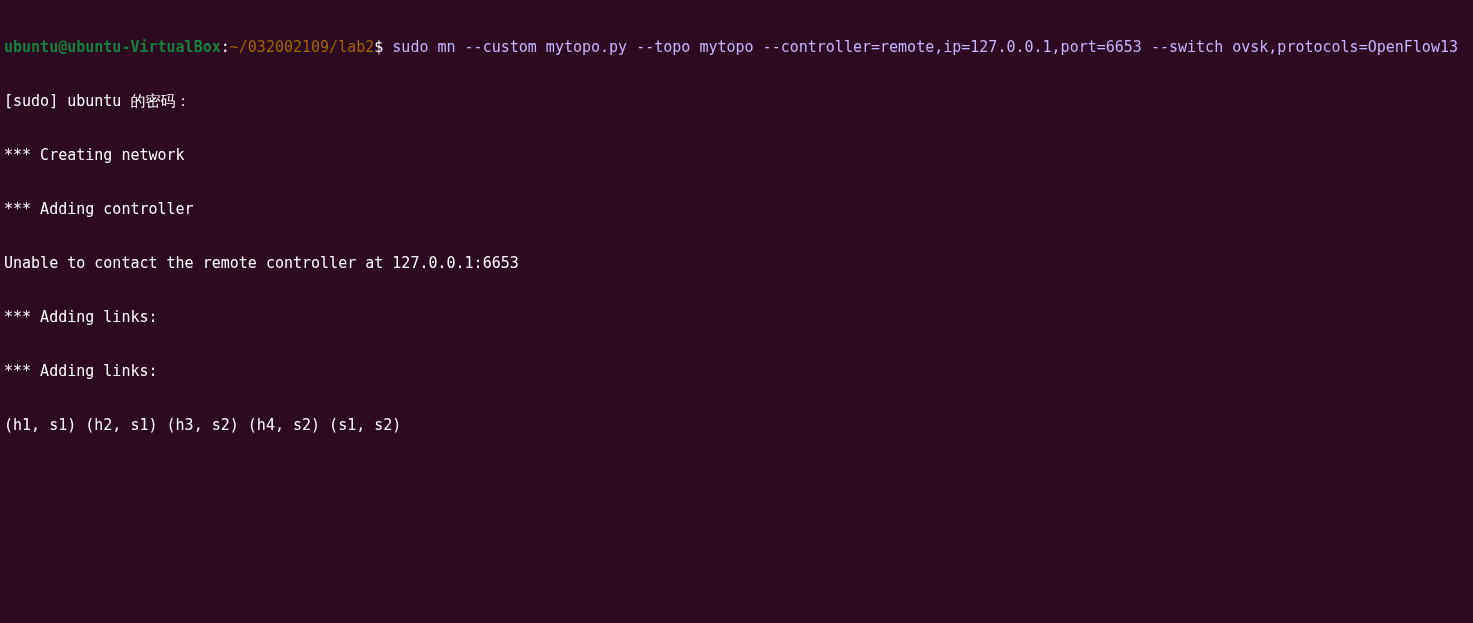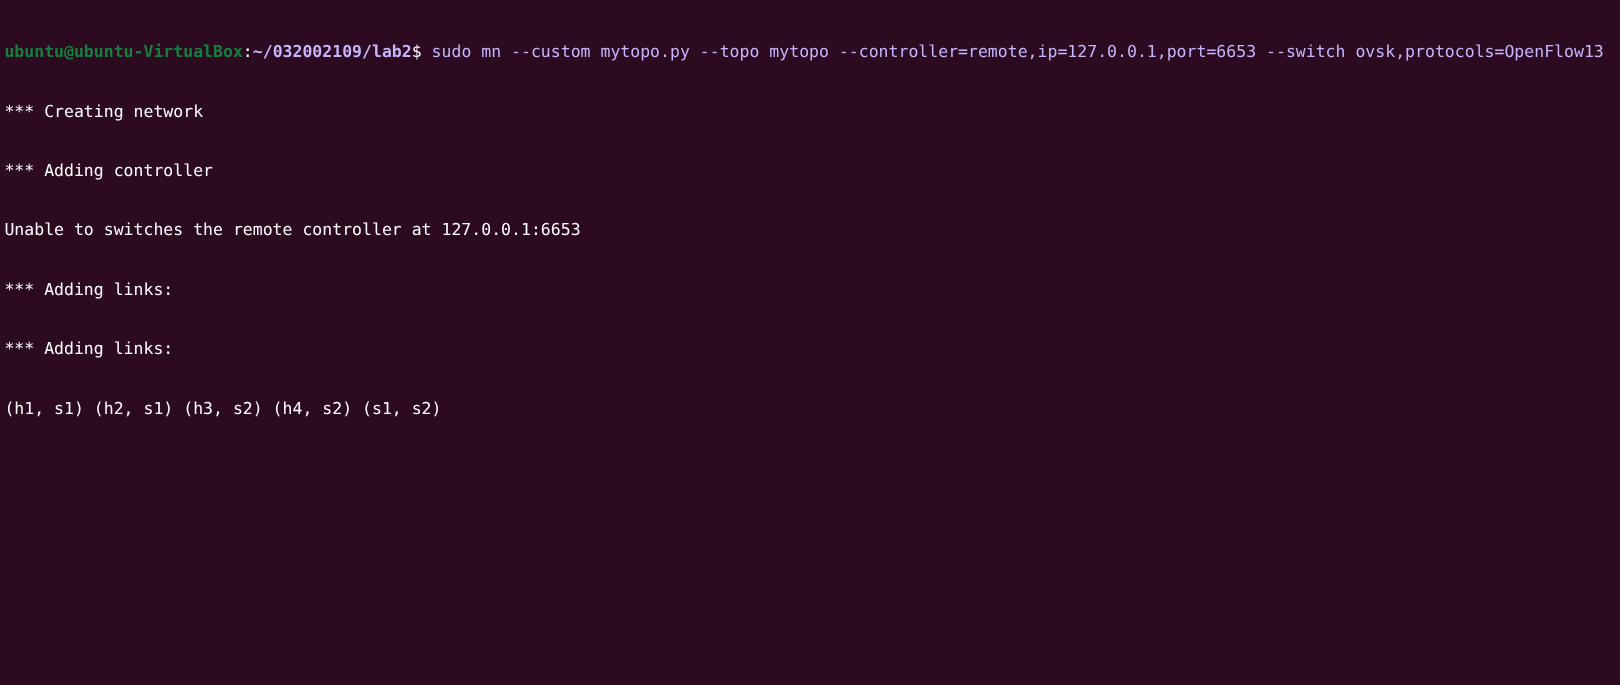--- a/index.html
+++ b/index.html
@@ -12,34 +12,35 @@
     font-size: 15px;
     line-height: 18px;
     color: #ffffff;
     overflow: hidden;
   }
   .terminal {
     padding: 2px 4px;
     white-space: pre;
   }
   .prompt-user { color: #15803d; font-weight: bold; }
-  .prompt-path { color: #c4b5fd; font-weight: bold; }
+  .prompt-path { color: #a16207; font-weight: normal; }
   .prompt-colon,
   .prompt-dollar { color: #ffffff; }
   .cmd { color: #c4b5fd; }
   .line { display: block; }
 </style>
 </head>
 <body>
 
 <div class="terminal">
   <span class="line"><span class="prompt-user">ubuntu@ubuntu-VirtualBox</span><span class="prompt-colon">:</span><span class="prompt-path">~/032002109/lab2</span><span class="prompt-dollar">$</span> <span class="cmd">sudo mn --custom mytopo.py --topo mytopo --controller=remote,ip=127.0.0.1,port=6653 --switch ovsk,protocols=OpenFlow13</span></span>
+  <span class="line">[sudo] ubuntu 的密码：</span>
   <span class="line">*** Creating network</span>
   <span class="line">*** Adding controller</span>
-  <span class="line">Unable to switches the remote controller at 127.0.0.1:6653</span>
+  <span class="line">Unable to contact the remote controller at 127.0.0.1:6653</span>
   <span class="line">*** Adding links:</span>
   <span class="line">*** Adding links:</span>
   <span class="line">(h1, s1) (h2, s1) (h3, s2) (h4, s2) (s1, s2) </span>
   
   
   
   
   
   
   

